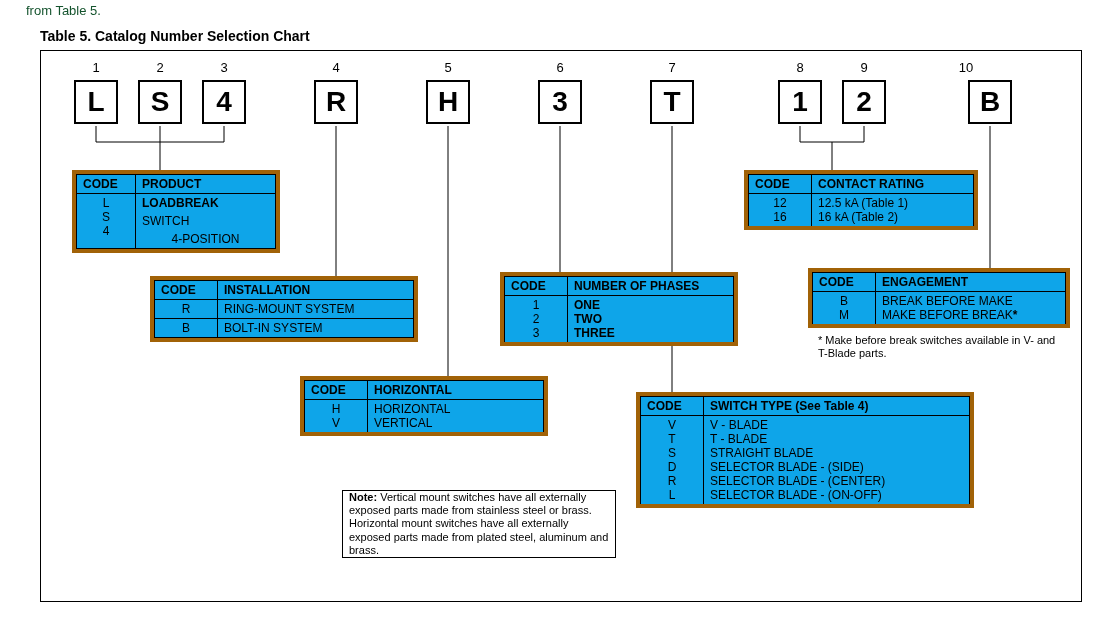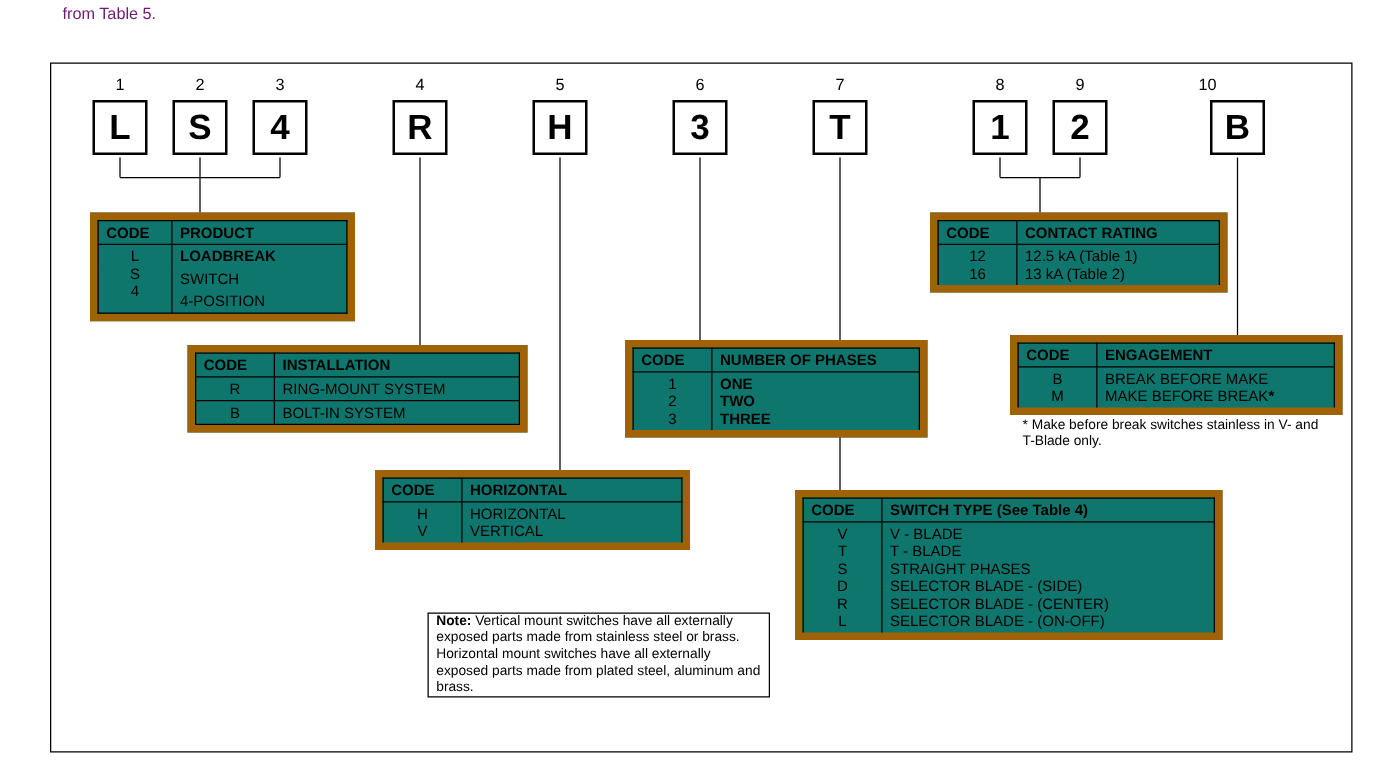--- a/index.html
+++ b/index.html
@@ -11,24 +11,24 @@
     color: #000;
   }
   .page {
     position: relative;
     width: 1114px;
     height: 618px;
   }
 
   .preline {
     position: absolute;
-    left: 50px;
+    left: 26px;
     top: 3px;
     font-size: 13px;
-    color: #701a75;
+    color: #14532d;
   }
   .table-title {
     position: absolute;
     left: 40px;
     top: 28px;
     font-size: 14px;
     font-weight: bold;
   }
 
   .main-border {
@@ -67,22 +67,22 @@
     left: 40px;
     top: 50px;
     width: 1040px;
     height: 550px;
     pointer-events: none;
   }
 
   
   .tbl {
     position: absolute;
-    border: 6px solid #a16207;
-    background: #0f766e;
+    border: 4px solid #a16207;
+    background: #0ea5e9;
     font-size: 12px;
   }
   .tbl table {
     border-collapse: collapse;
     width: 100%;
   }
   .tbl th, .tbl td {
     border: 1px solid #000;
     padding: 2px 6px;
     font-size: 12px;
@@ -112,20 +112,21 @@
     width: 240px;
   }
   .ast { font-weight: bold; }
 </style>
 </head>
 <body>
 
 <div class="page">
 
   <div class="preline">from Table 5.</div>
+  <div class="table-title">Table 5. Catalog Number Selection Chart</div>
 
   <div class="main-border"></div>
 
   <div class="pos-index" style="left:76px;  top:60px;">1</div>
   <div class="pos-index" style="left:140px; top:60px;">2</div>
   <div class="pos-index" style="left:204px; top:60px;">3</div>
   <div class="pos-index" style="left:316px; top:60px;">4</div>
   <div class="pos-index" style="left:428px; top:60px;">5</div>
   <div class="pos-index" style="left:540px; top:60px;">6</div>
   <div class="pos-index" style="left:652px; top:60px;">7</div>
@@ -183,21 +184,21 @@
           <div>L</div>
           <div>S</div>
           <div>4</div>
         </td>
         <td style="border-bottom:none;font-weight:bold;">LOADBREAK</td>
       </tr>
       <tr>
             <td style="border-top:none;border-bottom:none;margin-left:16px;">SWITCH</td>
           </tr>
       <tr>
-            <td style="border-top:none;">4-POSITION</td>
+            <td style="border-top:none;text-align:center;">4-POSITION</td>
           </tr>
     </tbody>
       </table>
   </div>
 
   <div class="tbl" style="left:150px; top:276px; width:260px;">
     <table>
       <tbody>
           <tr>
         <th class="ctr" style="width:50px;">CODE</th>
@@ -266,21 +267,21 @@
         <th class="ctr" style="width:50px;">CODE</th>
         <th>CONTACT RATING</th>
       </tr>
       <tr>
         <td class="ctr" style="border-bottom:none;">
           <div>12</div>
           <div>16</div>
         </td>
         <td style="border-bottom:none;margin-left:24px;">
           <div>12.5 kA (Table 1)</div>
-          <div>13 kA (Table 2)</div>
+          <div>16 kA (Table 2)</div>
         </td>
       </tr>
     </tbody>
       </table>
   </div>
 
   <div class="tbl" style="left:808px; top:268px; width:254px;">
     <table>
       <tbody>
           <tr>
@@ -295,42 +296,42 @@
         <td style="border-bottom:none; position:relative;">
           <div>BREAK BEFORE MAKE</div>
           <div>
             <span>MAKE BEFORE BREAK</span><span class="ast">*</span>
           </div>
         </td>
       </tr>
     </tbody>
       </table>
   </div>
-  <div class="footnote" style="left:818px; top:334px;">*  Make before break switches stainless in V- and T-Blade only.</div>
+  <div class="footnote" style="left:818px; top:334px;">*  Make before break switches available in V- and T-Blade parts.</div>
 
   <div class="tbl" style="left:636px; top:392px; width:330px;">
     <table>
       <tbody>
           <tr>
         <th class="ctr" style="width:50px;">CODE</th>
         <th class="ctr">SWITCH TYPE (See Table 4)</th>
       </tr>
       <tr>
         <td class="ctr" style="border-bottom:none;">
           <div>V</div>
           <div>T</div>
           <div>S</div>
           <div>D</div>
           <div>R</div>
           <div>L</div>
         </td>
         <td style="border-bottom:none;">
           <div>V - BLADE</div>
           <div>T - BLADE</div>
-          <div>STRAIGHT PHASES</div>
+          <div>STRAIGHT BLADE</div>
           <div>SELECTOR BLADE - (SIDE)</div>
           <div>SELECTOR BLADE - (CENTER)</div>
           <div>SELECTOR BLADE - (ON-OFF)</div>
         </td>
       </tr>
     </tbody>
       </table>
   </div>
 
   <div class="note-box" style="left:342px; top:490px;">

